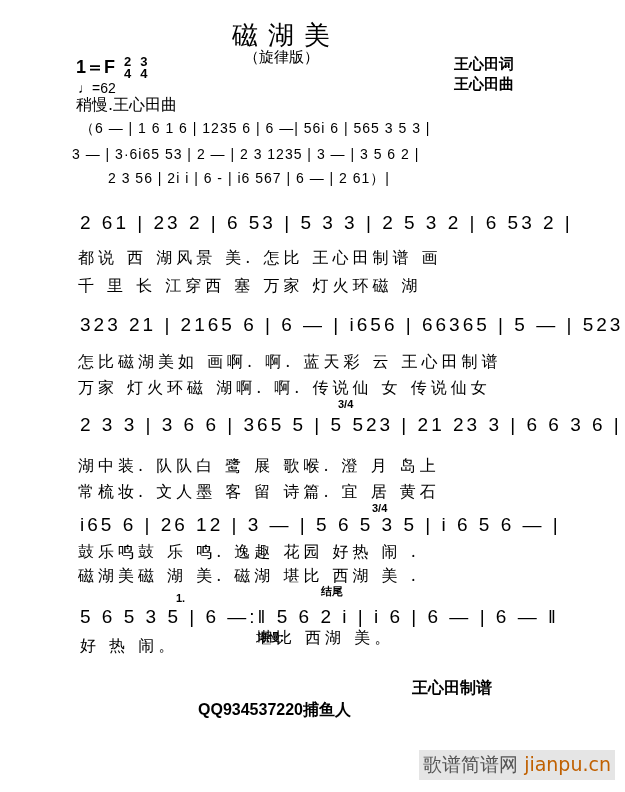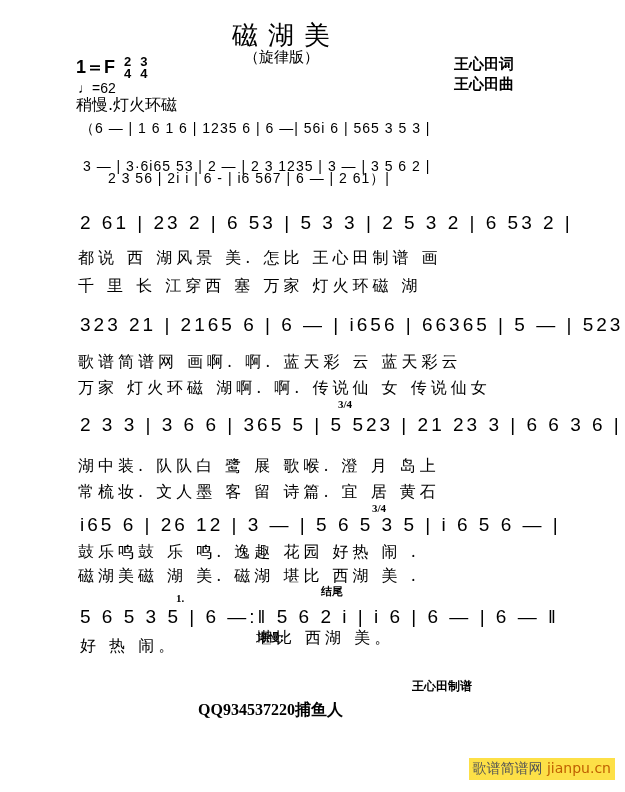--- a/index.html
+++ b/index.html
@@ -8,69 +8,69 @@
   .title{left:232px;top:18px;font-size:26px;letter-spacing:10px;font-family:"DejaVu Serif",serif;}
   .subtitle{left:244px;top:48px;font-size:15px;font-family:"DejaVu Serif",serif;}
   .key{left:76px;top:55px;font-size:18px;font-weight:bold;font-family:"Liberation Sans",sans-serif;}
   .frac{display:inline-block;vertical-align:middle;text-align:center;font-size:13px;line-height:12px;margin-left:4px;}
   .tempo{left:78px;top:80px;font-size:14px;font-family:"Liberation Sans",sans-serif;}
   .expr{left:76px;top:95px;font-size:16px;}
   .credit{font-size:15px;font-family:"DejaVu Serif",serif;font-weight:bold;}
   .notes{font-size:14px;font-family:"Liberation Sans",sans-serif;letter-spacing:1px;}
   .notes.big{font-size:19px;letter-spacing:3px;}
   .lyric{font-size:16px;font-family:"DejaVu Serif",serif;letter-spacing:4px;}
-  .small{font-size:11px;font-weight:bold;font-family:Liberation Serif, serif;}
-  .wm{right:10px;bottom:12px;font-size:14px;color:#555;background:#fde047;padding:2px 4px;}
+  .small{font-size:11px;font-weight:bold;font-family:Liberation Sans, sans-serif;}
+  .wm{right:10px;bottom:12px;font-size:19px;color:#555;background:#e5e5e5;padding:2px 4px;}
   .wm span{color:#c06000;}
 </style>
 </head>
 <body>
 
 <div class="abs title">磁湖美</div>
 <div class="abs subtitle">（旋律版）</div>
 
 <div class="abs key">
   <span>1＝F</span>
   <span class="frac"><span>2</span><br><span>4</span></span>
   <span class="frac"><span>3</span><br><span>4</span></span>
 </div>
 <div class="abs tempo">♩=62</div>
-<div class="abs expr">稍慢.灯火环磁</div>
+<div class="abs expr">稍慢.王心田曲</div>
 
 <div class="abs credit" style="left:454px;top:55px;">王心田词</div>
 <div class="abs credit" style="left:454px;top:75px;">王心田曲</div>
 
 <div class="abs notes" style="left:80px;top:120px;">（6  — | 1 6  1 6 | 1235 6 | 6 —| 56i  6 | 565  3 5 3 |</div>
-<div class="abs notes" style="left:83px;top:146px;margin-top:12px;">3  — | 3·6i65  53 | 2 — | 2 3 1235 | 3 — | 3 5 6  2 |</div>
+<div class="abs notes" style="left:72px;top:146px;">3  — | 3·6i65  53 | 2 — | 2 3 1235 | 3 — | 3 5 6  2 |</div>
 <div class="abs notes" style="left:78px;top:170px;margin-left:30px;">2 3 56 | 2i  i | 6 - | i6 567 | 6 — | 2 61）|</div>
 
 <div class="abs notes big" style="left:80px;top:212px;">2 61 | 23 2 | 6 53 | 5 3  3 | 2 5  3 2 | 6 53 2 |</div>
 <div class="abs lyric" style="left:78px;top:248px;">都说  西 湖风景 美.      怎比 王心田制谱 画</div>
 <div class="abs lyric" style="left:78px;top:276px;">千 里  长 江穿西 塞       万家 灯火环磁 湖</div>
 
 <div class="abs notes big" style="left:80px;top:314px;">323 21 | 2165 6 | 6 — | i656 | 66365 | 5 — | 523 2 1 |</div>
-<div class="abs lyric" style="left:78px;top:352px;">歌谱简谱网 画啊.  啊.  蓝天彩  云  蓝天彩云</div>
+<div class="abs lyric" style="left:78px;top:352px;">怎比磁湖美如 画啊.  啊.  蓝天彩  云  王心田制谱</div>
 <div class="abs lyric" style="left:78px;top:378px;">万家 灯火环磁 湖啊.  啊.  传说仙  女  传说仙女</div>
 
 <div class="abs small" style="left:338px;top:398px;">3/4</div>
 <div class="abs notes big" style="left:80px;top:414px;">2 3 3 | 3  6 6 | 365 5 | 5 523 | 21 23 3 | 6  6  3 6 |</div>
 <div class="abs lyric" style="left:78px;top:456px;">湖中装.  队队白  鹭  展  歌喉.  澄 月 岛上</div>
 <div class="abs lyric" style="left:78px;top:482px;">常梳妆.  文人墨  客  留  诗篇.  宜 居 黄石</div>
 
 <div class="abs small" style="left:372px;top:502px;">3/4</div>
 <div class="abs notes big" style="left:80px;top:514px;">i65 6 | 26 12 | 3 — | 5 6 5 3 5 | i 6 5 6  — |</div>
 <div class="abs lyric" style="left:78px;top:542px;">鼓乐鸣鼓 乐 鸣.  逸趣  花园 好热  闹  .</div>
 <div class="abs lyric" style="left:78px;top:566px;">磁湖美磁 湖 美.  磁湖  堪比 西湖  美  .</div>
 
 <div class="abs small" style="left:176px;top:592px;">1.</div>
 <div class="abs small" style="left:258px;top:584px;margin-top:46px;">渐慢:</div>
 <div class="abs small" style="left:308px;top:584px;padding-left:13px;">结尾</div>
 <div class="abs notes big" style="left:80px;top:606px;">5 6 5 3 5 | 6 —:‖ 5 6 2 i | i 6 | 6 — | 6 — ‖</div>
 <div class="abs lyric" style="left:80px;top:636px;">好      热     闹。</div>
 <div class="abs lyric" style="left:256px;top:628px;">堪比 西湖  美。</div>
 
 <div class="abs small" style="left:198px;top:700px;font-size:16px;">QQ934537220捕鱼人</div>
-<div class="abs credit" style="left:412px;top:678px;font-size:12px;">王心田制谱</div>
+<div class="abs credit" style="left:412px;top:678px;font-size:16px;">王心田制谱</div>
 
 <div class="abs wm">
   <span style="color:#555">歌谱简谱网</span>
   <span>jianpu.cn</span>
 </div>
 
 </body></html>

